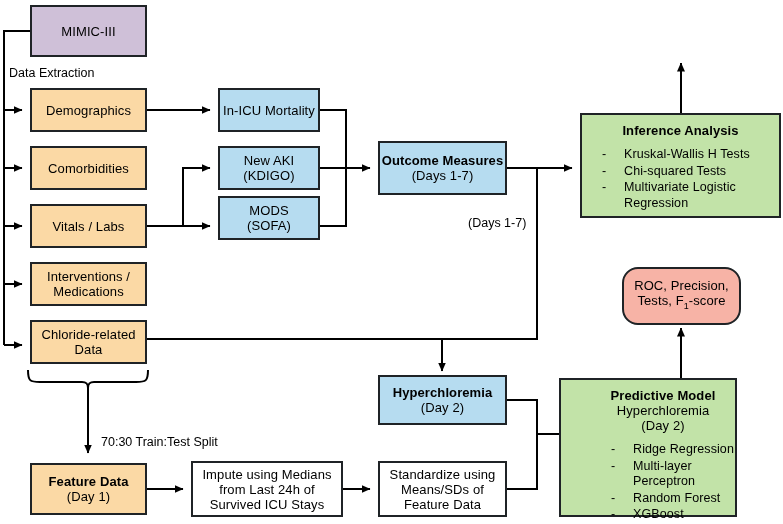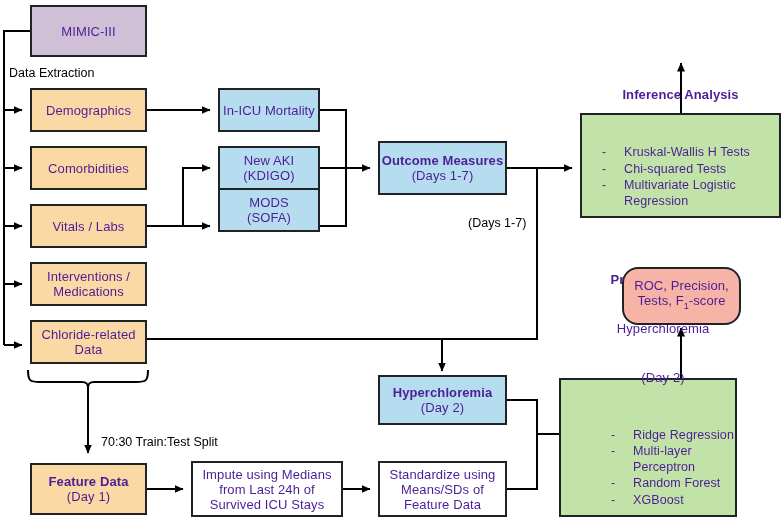--- a/index.html
+++ b/index.html
@@ -28,37 +28,36 @@
     position: absolute;
     box-sizing: border-box;
     border: 2px solid #1f2326;
     display: flex;
     flex-direction: column;
     align-items: center;
     justify-content: center;
     text-align: center;
     font-size: 13px;
     line-height: 15px;
-    color: #4c1d95;
+    color: #000000;
     letter-spacing: 0.1px;
   }
   .node .ln { display: block; }
   .node .bold { font-weight: bold; }
   .src   { background: #cfc0d8; }
   .data  { background: #fbd9a5; }
   .blue  { background: #b6dcf0; }
   .green { background: #c2e3a8; }
   .pill  { background: #f7b3a6; border-radius: 16px; }
   .plain { background: #ffffff; }
   .listbox {
     align-items: flex-start;
-    justify-content: flex-end;
+    justify-content: space-between;
     text-align: left;
     padding: 8px 6px 6px 6px;
-    gap: 34px;
   }
   .listbox .hdr {
     width: 100%;
     text-align: center;
     font-weight: bold;
   }
   .listbox .sub {
     width: 100%;
     text-align: center;
   }
@@ -174,21 +173,21 @@
   <div class="node data" style="left:30px; top:320px; width:117px; height:44px;">
     <span class="ln">Chloride-related</span>
     <span class="ln">Data</span>
   </div>
 
   <div class="node blue" style="left:218px; top:146px; width:102px; height:44px;">
     <span class="ln">New AKI</span>
     <span class="ln">(KDIGO)</span>
   </div>
 
-  <div class="node blue" style="left:218px; top:188px; width:102px; height:44px;">
+  <div class="node blue" style="left:218px; top:196px; width:102px; height:44px;">
     <span class="ln">MODS</span>
     <span class="ln">(SOFA)</span>
   </div>
 
   <div class="node blue" style="left:378px; top:141px; width:129px; height:54px;">
     <span class="ln bold">Outcome Measures</span>
     <span class="ln">(Days 1-7)</span>
   </div>
 
   <div class="edge-label" style="left:468px; top:216px;">(Days 1-7)</div>

